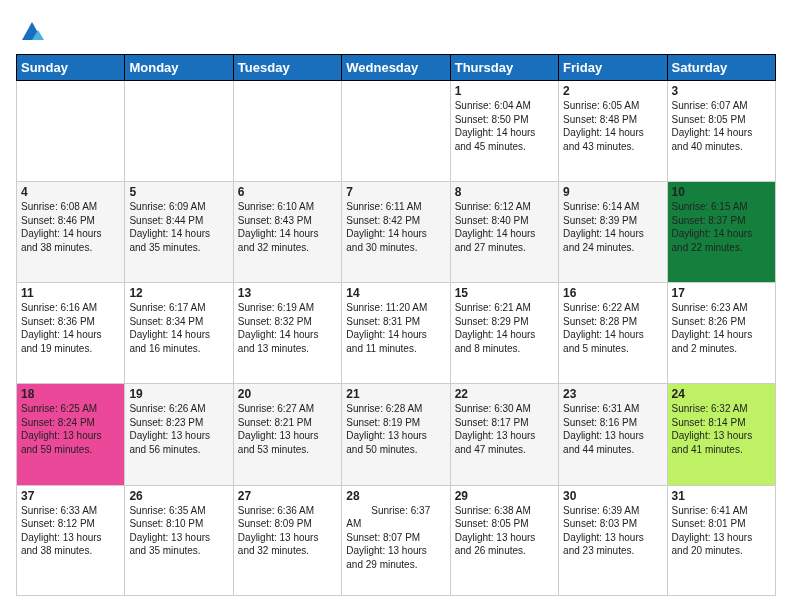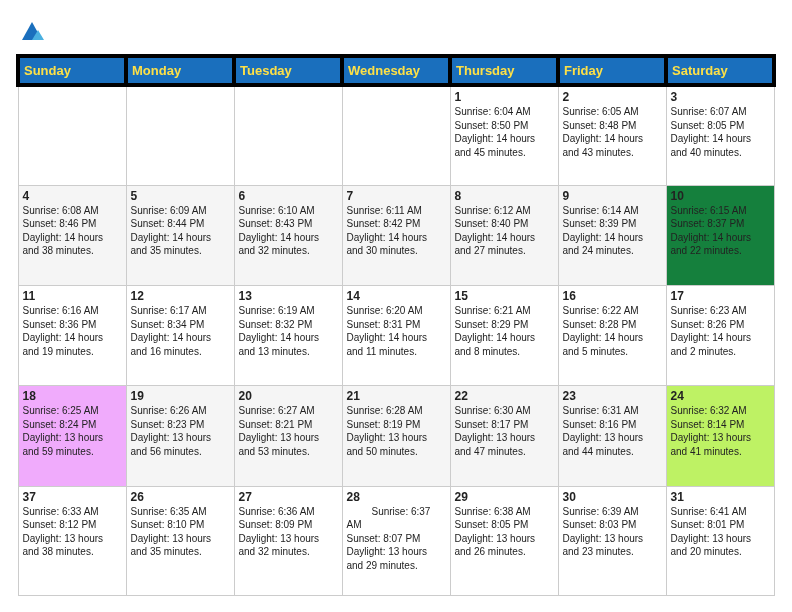--- a/index.html
+++ b/index.html
@@ -56,26 +56,26 @@
       color: #444;
     }
     .calendar {
       flex: 1;
       border-collapse: collapse;
       width: 100%;
       table-layout: fixed;
     }
     .calendar th {
       background: #1a6fbd;
-      color: #fde047;
+      color: #ffffff;
       font-size: 13px;
       font-weight: bold;
       padding: 5px 4px;
       text-align: left;
-      border: 4px solid #000000;
+      border: 1px solid #000000;
     }
     .calendar td {
       vertical-align: top;
       border: 1px solid #ccc;
       padding: 3px 4px;
       font-size: 10.5px;
       color: #222;
       background: #fff;
       height: 82px;
     }
@@ -188,39 +188,39 @@
 Daylight: 14 hours
 and 19 minutes.</span></td>
           <td><span class="day-number">12</span><span class="day-info" style="white-space: pre-line;">Sunrise: 6:17 AM
 Sunset: 8:34 PM
 Daylight: 14 hours
 and 16 minutes.</span></td>
           <td><span class="day-number">13</span><span class="day-info" style="white-space: pre-line;">Sunrise: 6:19 AM
 Sunset: 8:32 PM
 Daylight: 14 hours
 and 13 minutes.</span></td>
-          <td><span class="day-number">14</span><span class="day-info" style="white-space: pre-line;">Sunrise: 6:20 AM
+          <td><span class="day-number">14</span><span class="day-info" style="white-space: pre-line;">Sunrise: 11:20 AM
 Sunset: 8:31 PM
 Daylight: 14 hours
 and 11 minutes.</span></td>
           <td><span class="day-number">15</span><span class="day-info" style="white-space: pre-line;">Sunrise: 6:21 AM
 Sunset: 8:29 PM
 Daylight: 14 hours
 and 8 minutes.</span></td>
           <td><span class="day-number">16</span><span class="day-info" style="white-space: pre-line;">Sunrise: 6:22 AM
 Sunset: 8:28 PM
 Daylight: 14 hours
 and 5 minutes.</span></td>
           <td><span class="day-number">17</span><span class="day-info" style="white-space: pre-line;">Sunrise: 6:23 AM
 Sunset: 8:26 PM
 Daylight: 14 hours
 and 2 minutes.</span></td>
         </tr>
         <tr>
-          <td style="background: #f0abfc;"><span class="day-number">18</span><span class="day-info" style="white-space: pre-line;">Sunrise: 6:25 AM
+          <td style="background: #ec4899;"><span class="day-number">18</span><span class="day-info" style="white-space: pre-line;">Sunrise: 6:25 AM
 Sunset: 8:24 PM
 Daylight: 13 hours
 and 59 minutes.</span></td>
           <td style="background: rgb(245, 245, 245);"><span class="day-number">19</span><span class="day-info" style="white-space: pre-line;">Sunrise: 6:26 AM
 Sunset: 8:23 PM
 Daylight: 13 hours
 and 56 minutes.</span></td>
           <td style="background: rgb(245, 245, 245);"><span class="day-number">20</span><span class="day-info" style="white-space: pre-line;">Sunrise: 6:27 AM
 Sunset: 8:21 PM
 Daylight: 13 hours

